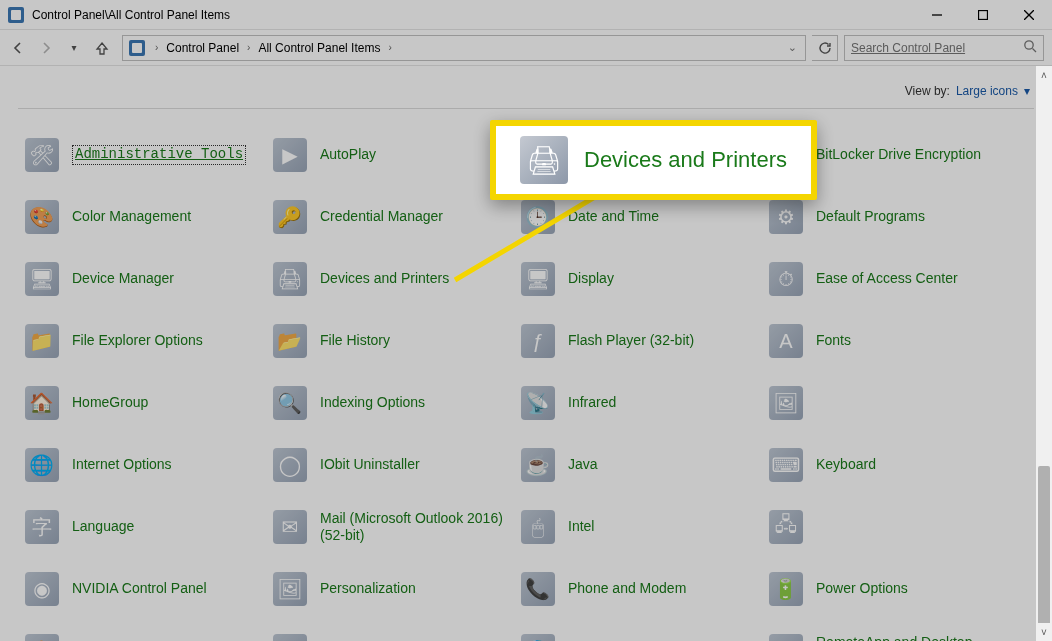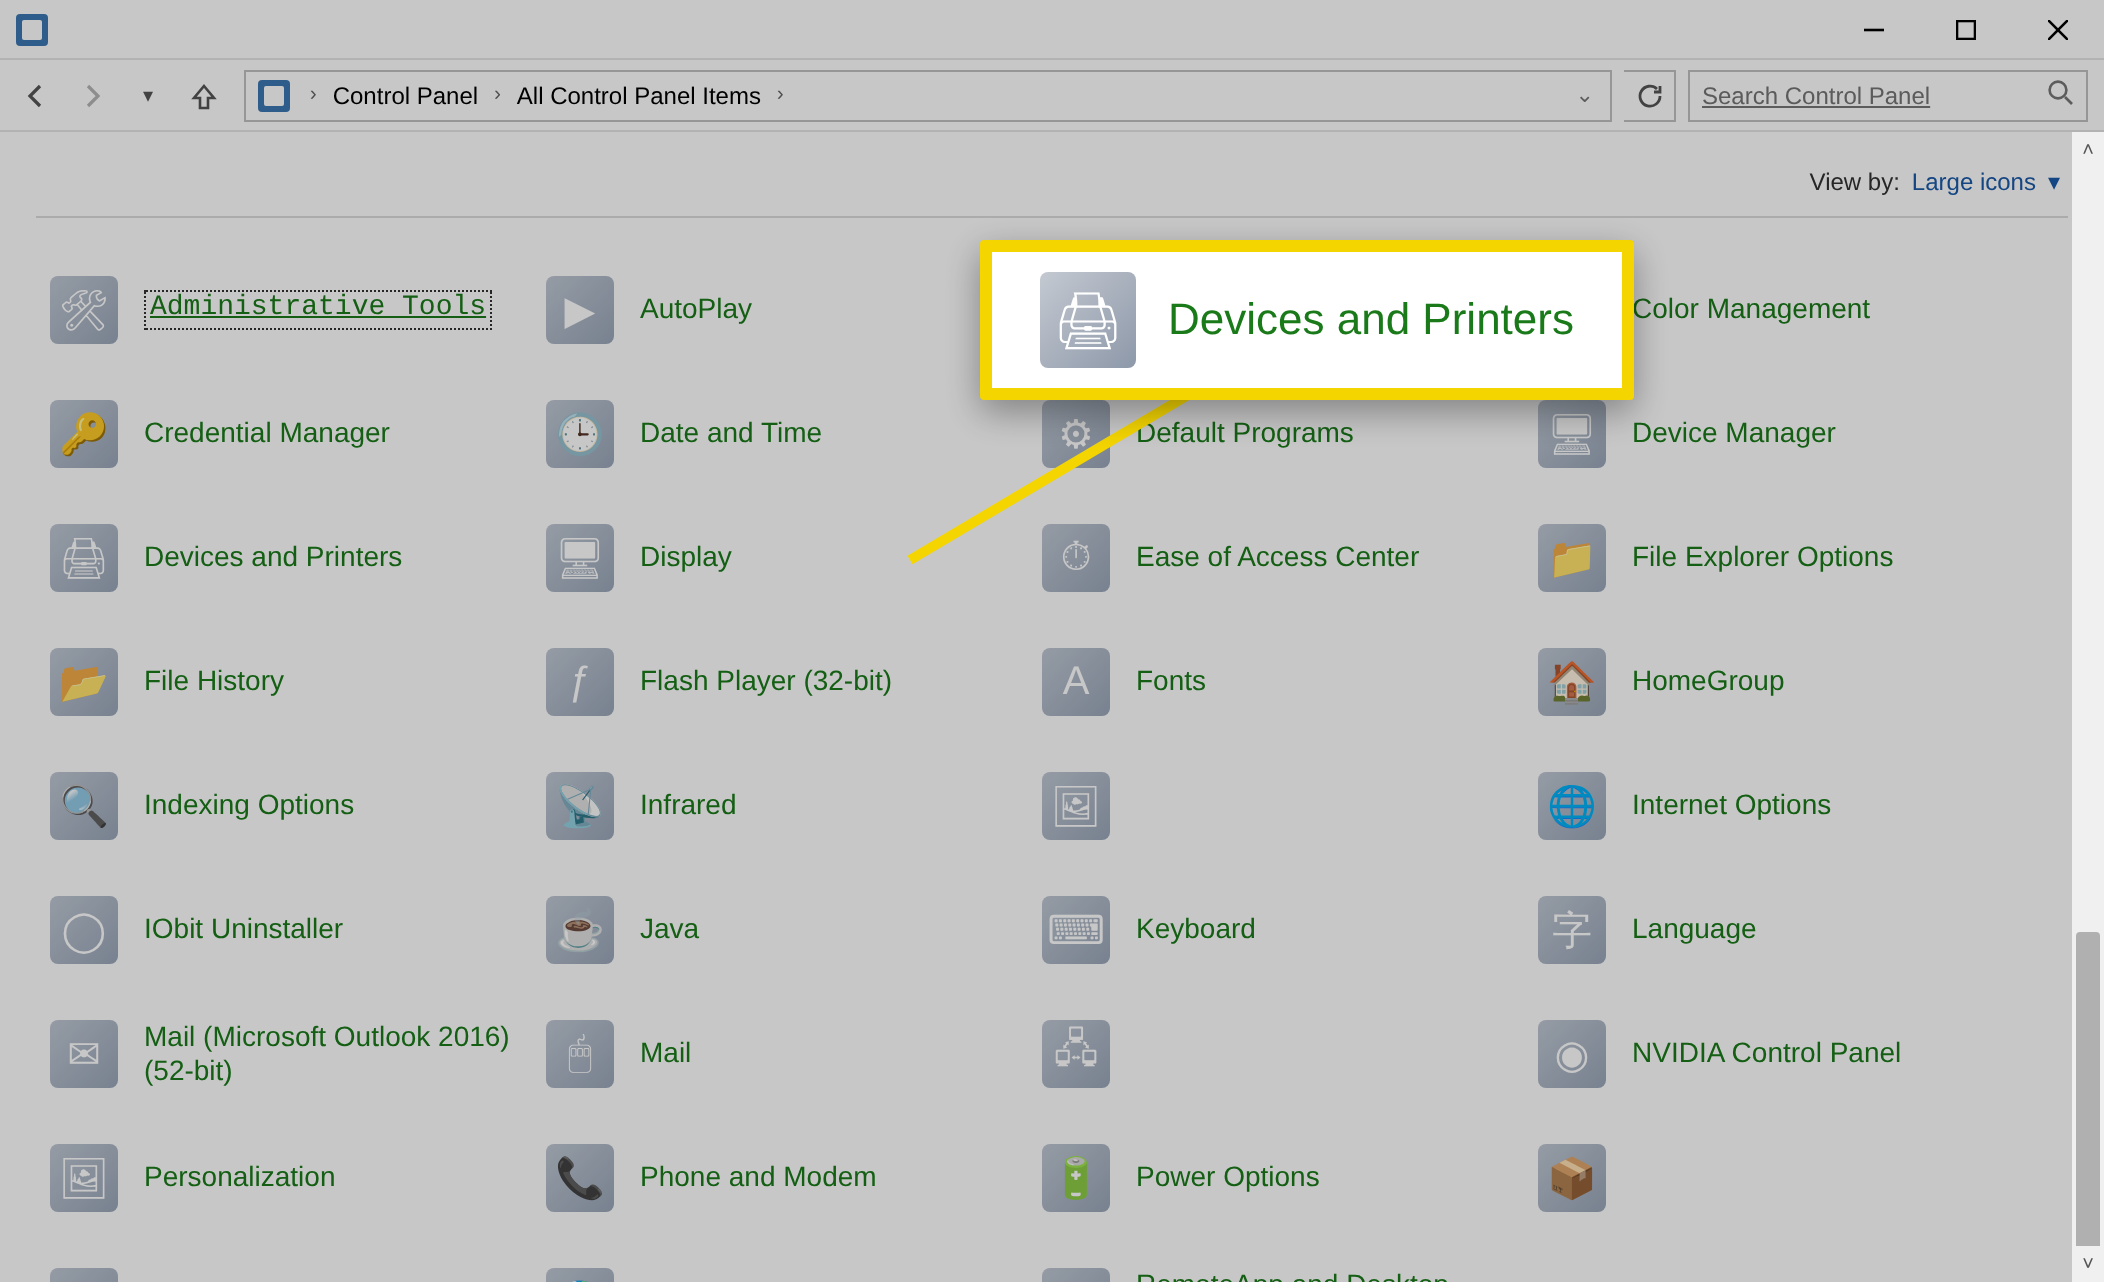--- a/index.html
+++ b/index.html
@@ -160,20 +160,21 @@
 </head>
 <body>
 
 <div class="titlebar">
   <div class="app-icon">
     <svg width="16" height="16" viewBox="0 0 16 16">
         <rect width="16" height="16" rx="2" fill="#3b78b4"></rect>
         <rect x="3" y="3" width="10" height="10" rx="1" fill="#fff"></rect>
       </svg>
   </div>
+  <span class="title">Control Panel\All Control Panel Items</span>
   <div class="win-controls">
     <div class="btn">
       <svg width="10" height="10">
           <line x1="0" y1="5" x2="10" y2="5" stroke="#000" stroke-width="1.3"></line>
         </svg>
     </div>
     <div class="btn">
       <svg width="10" height="10">
           <rect x="0.5" y="0.5" width="9" height="9" fill="none" stroke="#000" stroke-width="1.3"></rect>
         </svg>
@@ -262,20 +263,26 @@
         <div class="label">AutoPlay</div>
       </div>
       <div class="item">
         <div class="icon-box">
           <div class="ph-icon">💾</div>
         </div>
         <div class="label">Backup and Restore (Windows 7)</div>
       </div>
       <div class="item">
         <div class="icon-box">
+          <div class="ph-icon">🔒</div>
+        </div>
+        <div class="label">BitLocker Drive Encryption</div>
+      </div>
+      <div class="item">
+        <div class="icon-box">
           <div class="ph-icon">🎨</div>
         </div>
         <div class="label">Color Management</div>
       </div>
       <div class="item">
         <div class="icon-box">
           <div class="ph-icon">🔑</div>
         </div>
         <div class="label">Credential Manager</div>
       </div>
@@ -395,21 +402,21 @@
       <div class="item">
         <div class="icon-box">
           <div class="ph-icon">✉</div>
         </div>
         <div class="label">Mail (Microsoft Outlook 2016) (52-bit)</div>
       </div>
       <div class="item">
         <div class="icon-box">
           <div class="ph-icon">🖱</div>
         </div>
-        <div class="label">Mail</div>
+        <div class="label">Intel</div>
       </div>
       <div class="item">
         <div class="icon-box">
           <div class="ph-icon">🖧</div>
         </div>
       </div>
       <div class="item">
         <div class="icon-box">
           <div class="ph-icon">◉</div>
         </div>

